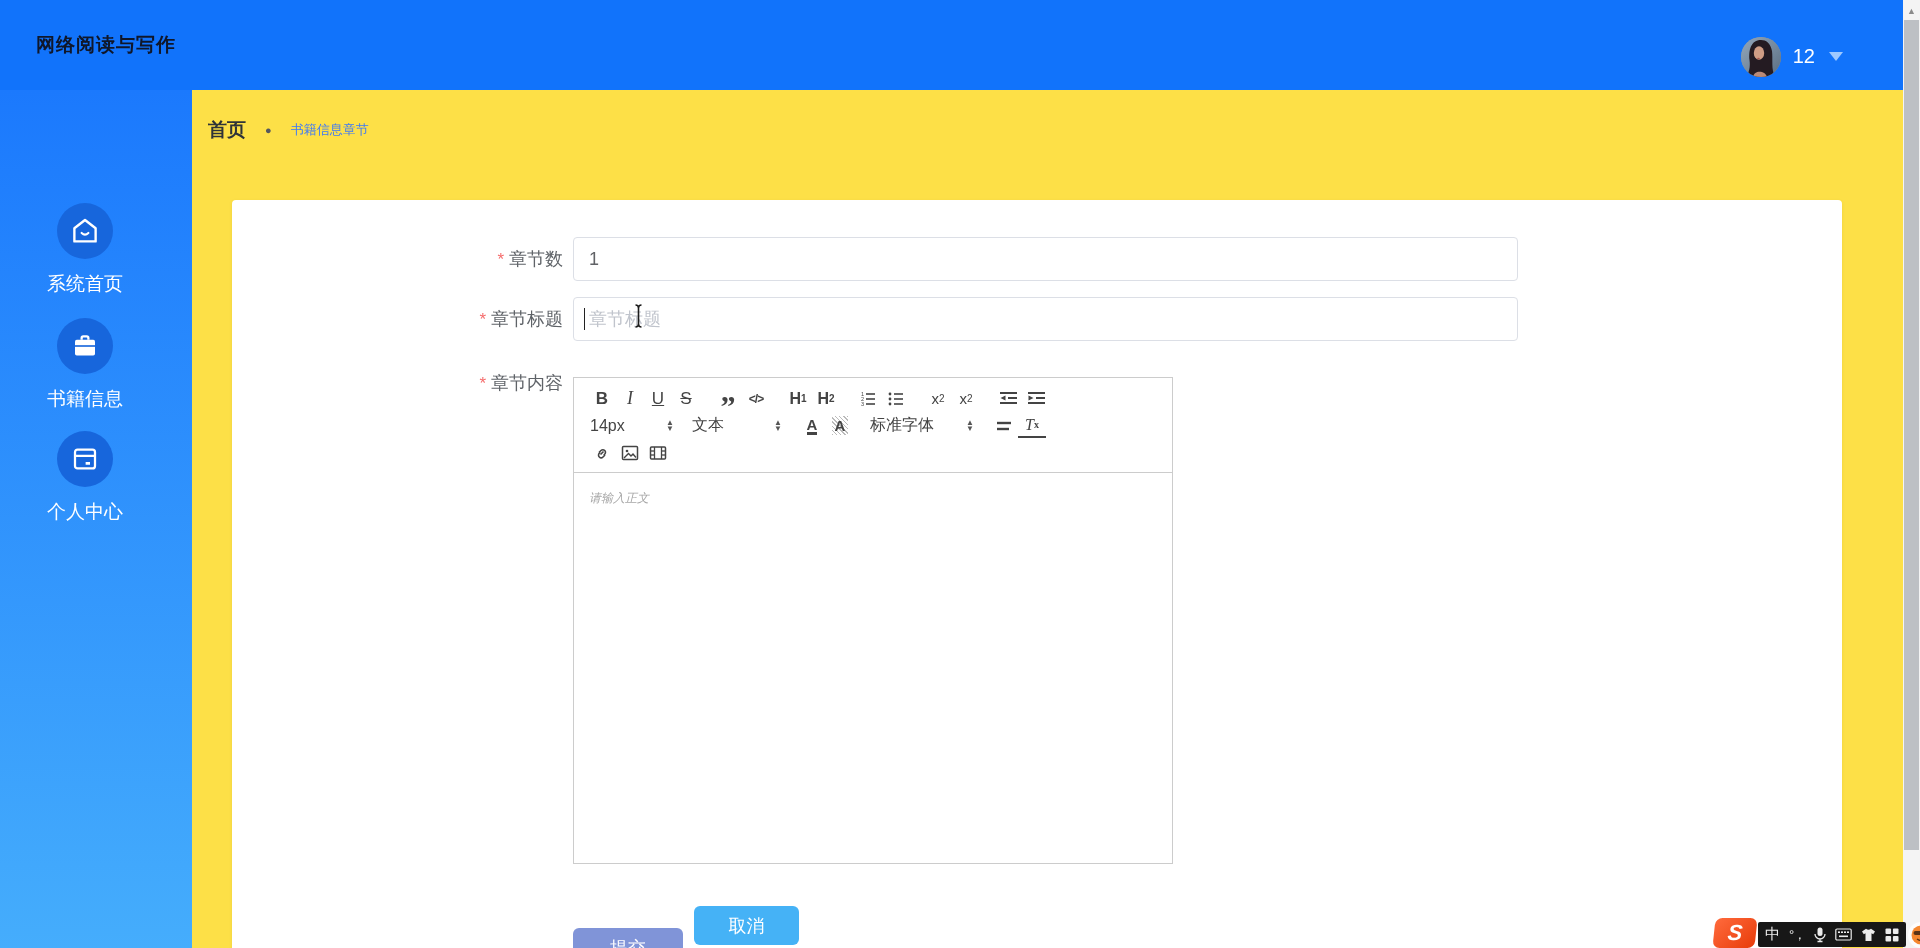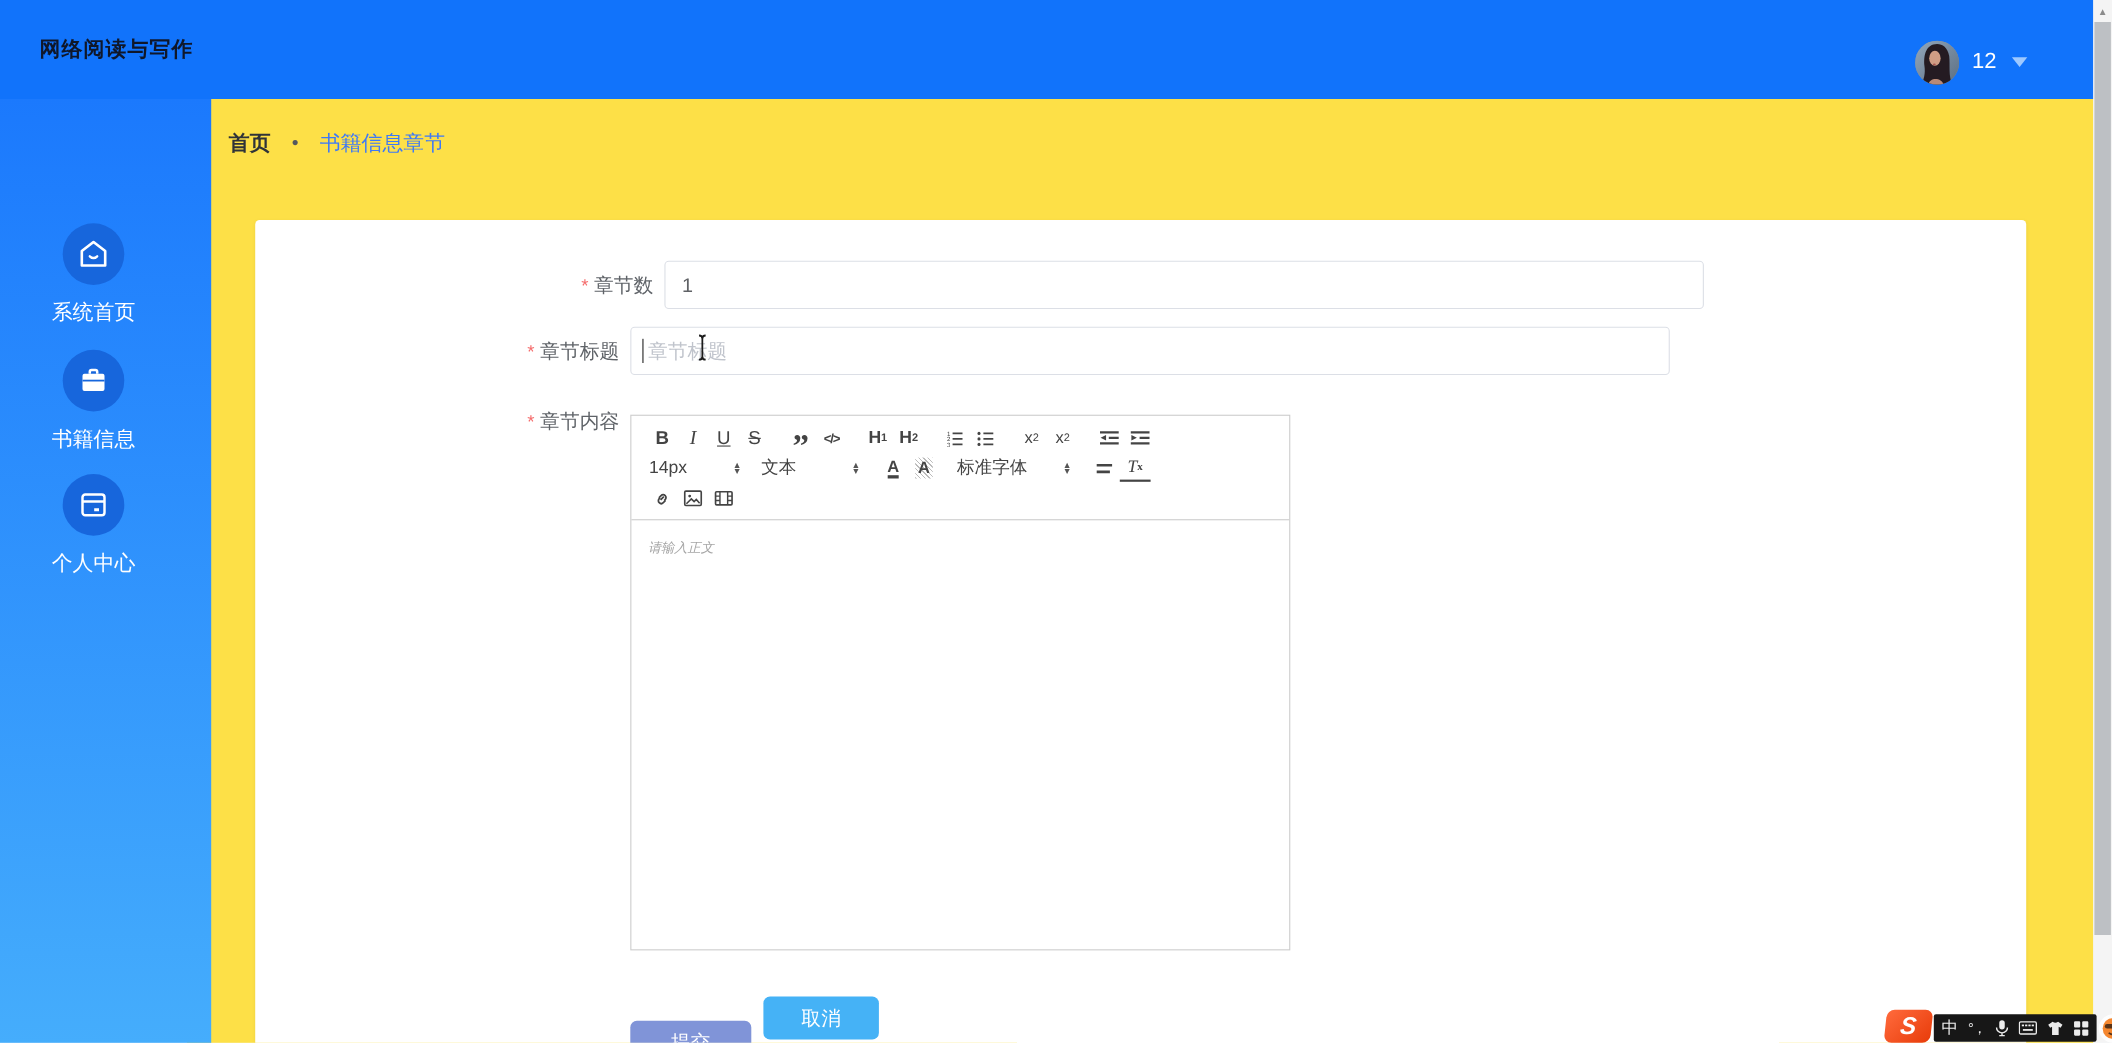--- a/index.html
+++ b/index.html
@@ -25,31 +25,31 @@
   .side-item .side-label { margin-top:12px; color:#ffffff; font-size:19px; }
   .si-1 { position:absolute; top:113px; }
   .si-2 { position:absolute; top:228px; }
   .si-3 { position:absolute; top:341px; }
 
   
   .main { position:absolute; left:170px; top:90px; width:1733px; height:858px; background:#fde047; overflow:hidden; }
   .breadcrumb { position:absolute; left:38px; top:27px; display:flex; align-items:center; }
   .bc-home { font-size:19px; font-weight:bold; color:#2f3338; }
   .bc-dot { font-size:11px; color:#55585e; margin:0 19px; }
-  .bc-current { font-size:19px; color:#3e79f7; cursor:pointer; }
+  .bc-current { font-size:13px; color:#3e79f7; cursor:pointer; }
 
   .card { position:absolute; left:62px; top:110px; width:1610px; height:880px; background:#ffffff; border-radius:4px; box-shadow:0 1px 4px rgba(0,0,0,0.06); }
 
   .form-row { position:absolute; left:0; display:flex; }
   .f-label { width:331px; text-align:right; font-size:18px; color:#5f6368; line-height:44px; white-space:nowrap; }
   .req { color:#f56c6c; margin-right:5px; font-size:17px; }
   .f-input { margin-left:10px; width:945px; height:44px; border:1px solid #dcdfe6; border-radius:4px; padding:0 15px; font-size:18px; color:#606266; outline:none; background:#fff; font-family:"Liberation Sans",sans-serif; }
   .f-input::placeholder { color:#c0c4cc; }
 
-  .row-num   { top:37px;margin-left:31px; }
+  .row-num   { top:37px; }
   .row-title { top:97px; }
   .row-content { top:170px; }
   .row-content .f-label { line-height:26px; }
 
   
   .editor { position:absolute; left:341px; top:177px; width:600px; height:487px; border:1px solid #cccccc; background:#fff; }
   .ql-toolbar { border-bottom:1px solid #cccccc; padding:7px 10px 6px 14px; }
   .tb-row { display:flex; align-items:center; height:27px; }
   .tb-btn { width:28px; height:25px; display:flex; align-items:center; justify-content:center; color:#444; font-size:17px; cursor:pointer; flex:0 0 auto; }
   .tb-group { display:flex; margin-right:14px; }

